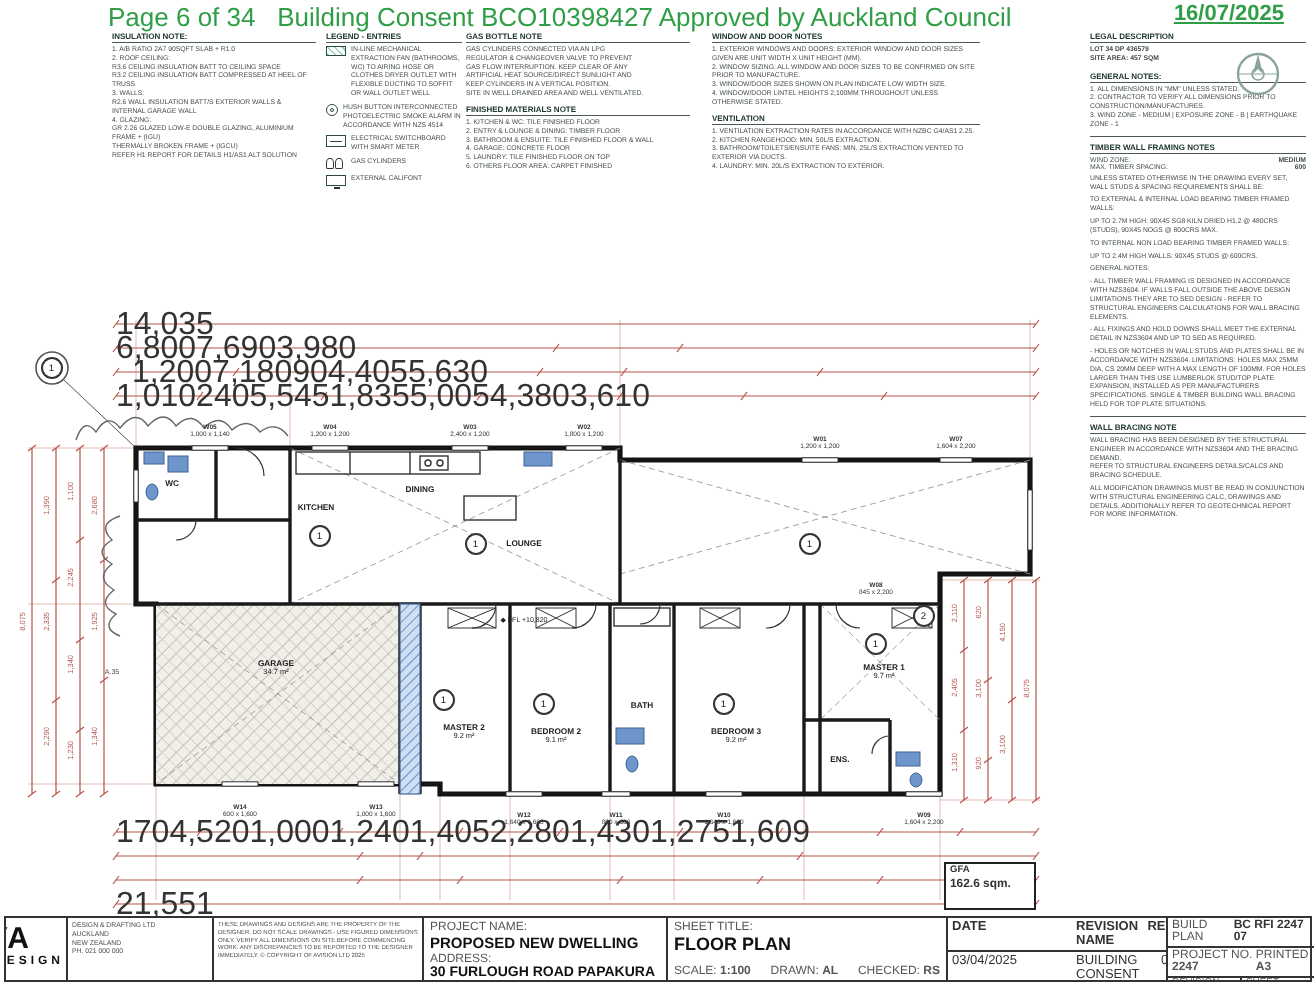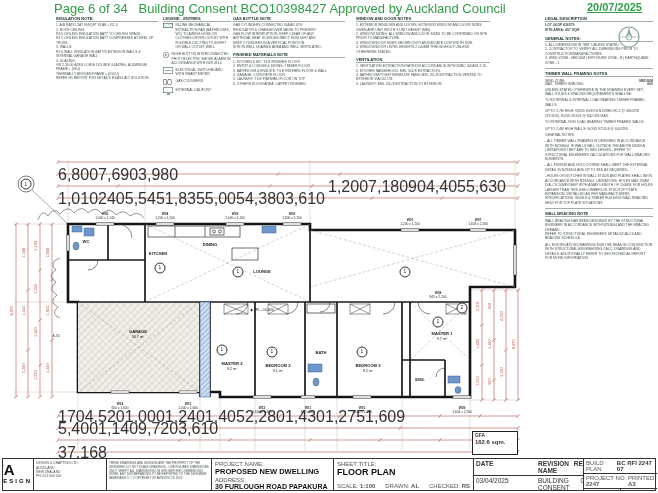--- a/index.html
+++ b/index.html
@@ -82,21 +82,21 @@
 </style>
 </head>
 <body>
 
 <div class="page">
 
   <div class="hdr">
     <span>Page 6 of 34</span>&nbsp;&nbsp;
     <span>Building Consent BCO10398427 Approved by Auckland Council</span>
   </div>
-  <div class="hdr-date">20/07/2025</div>
+  <div class="hdr-date">16/07/2025</div>
 
   <div class="ncol" style="left:56px;width:102px;">
     <div class="s50">
       <p class="nhead">INSULATION NOTE:</p>
       <div>
 
       <p class="nline">1. A/B RATIO 2A7 90SQFT SLAB + R1.0</p>
           <p class="nline">2. ROOF CEILING:</p>
           <p class="nline">R3.6 CEILING INSULATION BATT TO CEILING SPACE</p>
           <p class="nline">R3.2 CEILING INSULATION BATT COMPRESSED AT HEEL OF TRUSS</p>
@@ -366,26 +366,26 @@
         <rect x="74" y="78" width="10" height="8"></rect>
         <ellipse cx="66" cy="96" rx="3" ry="4"></ellipse>
         <rect x="252" y="76" width="14" height="7"></rect>
         <rect x="298" y="214" width="14" height="8"></rect>
         <ellipse cx="306" cy="232" rx="3" ry="4"></ellipse>
         <rect x="438" y="226" width="12" height="7"></rect>
         <ellipse cx="448" cy="240" rx="3" ry="3.5"></ellipse>
       </g>
     </svg>
 
+    <div class="dimrow" style="left:48px;width:460px;top:4px;"><span>14,035</span></div>
     <div class="dimrow" style="left:48px;width:460px;top:16px;"><span>6,800</span><span>7,690</span><span>3,980</span></div>
-    <div class="dimrow" style="left:36px;width:460px;top:28px;text-align:right;"><span>1,200</span><span>7,180</span><span>90</span><span>4,405</span><span>5,630</span></div>
+    <div class="dimrow" style="left:56px;width:460px;top:28px;"><span>1,200</span><span>7,180</span><span>90</span><span>4,405</span><span>5,630</span></div>
     <div class="dimrow" style="left:48px;width:460px;top:40px;"><span>1,010</span><span>240</span><span>5,545</span><span>1,835</span><span>5,005</span><span>4,380</span><span>3,610</span></div>
     <div class="dimrow" style="left:48px;width:460px;top:258px;"><span>170</span><span>4,520</span><span>1,000</span><span>1,240</span><span>1,405</span><span>2,280</span><span>1,430</span><span>1,275</span><span>1,609</span></div>
-    <div class="dimrow" style="left:48px;width:460px;top:270px;"><span>5,400</span><span>1,140</span><span>9,720</span><span>3,610</span></div>
-    <div class="dimrow" style="left:48px;width:460px;top:294px;"><span>37,168</span></div>
+    <div class="dimrow" style="left:48px;width:460px;top:294px;"><span>21,551</span></div>
     <div class="dimcol" style="left:-3px;top:74px;height:173px;">
         <div class="dimcolin" style="height:346px;">
           <span>8,075</span>
         </div>
       </div>
     <div class="dimcol" style="left:9px;top:74px;height:173px;">
         <div class="dimcolin" style="height:346px;">
           <span>1,390</span>
           <span>2,335</span>
           <span>2,290</span>

